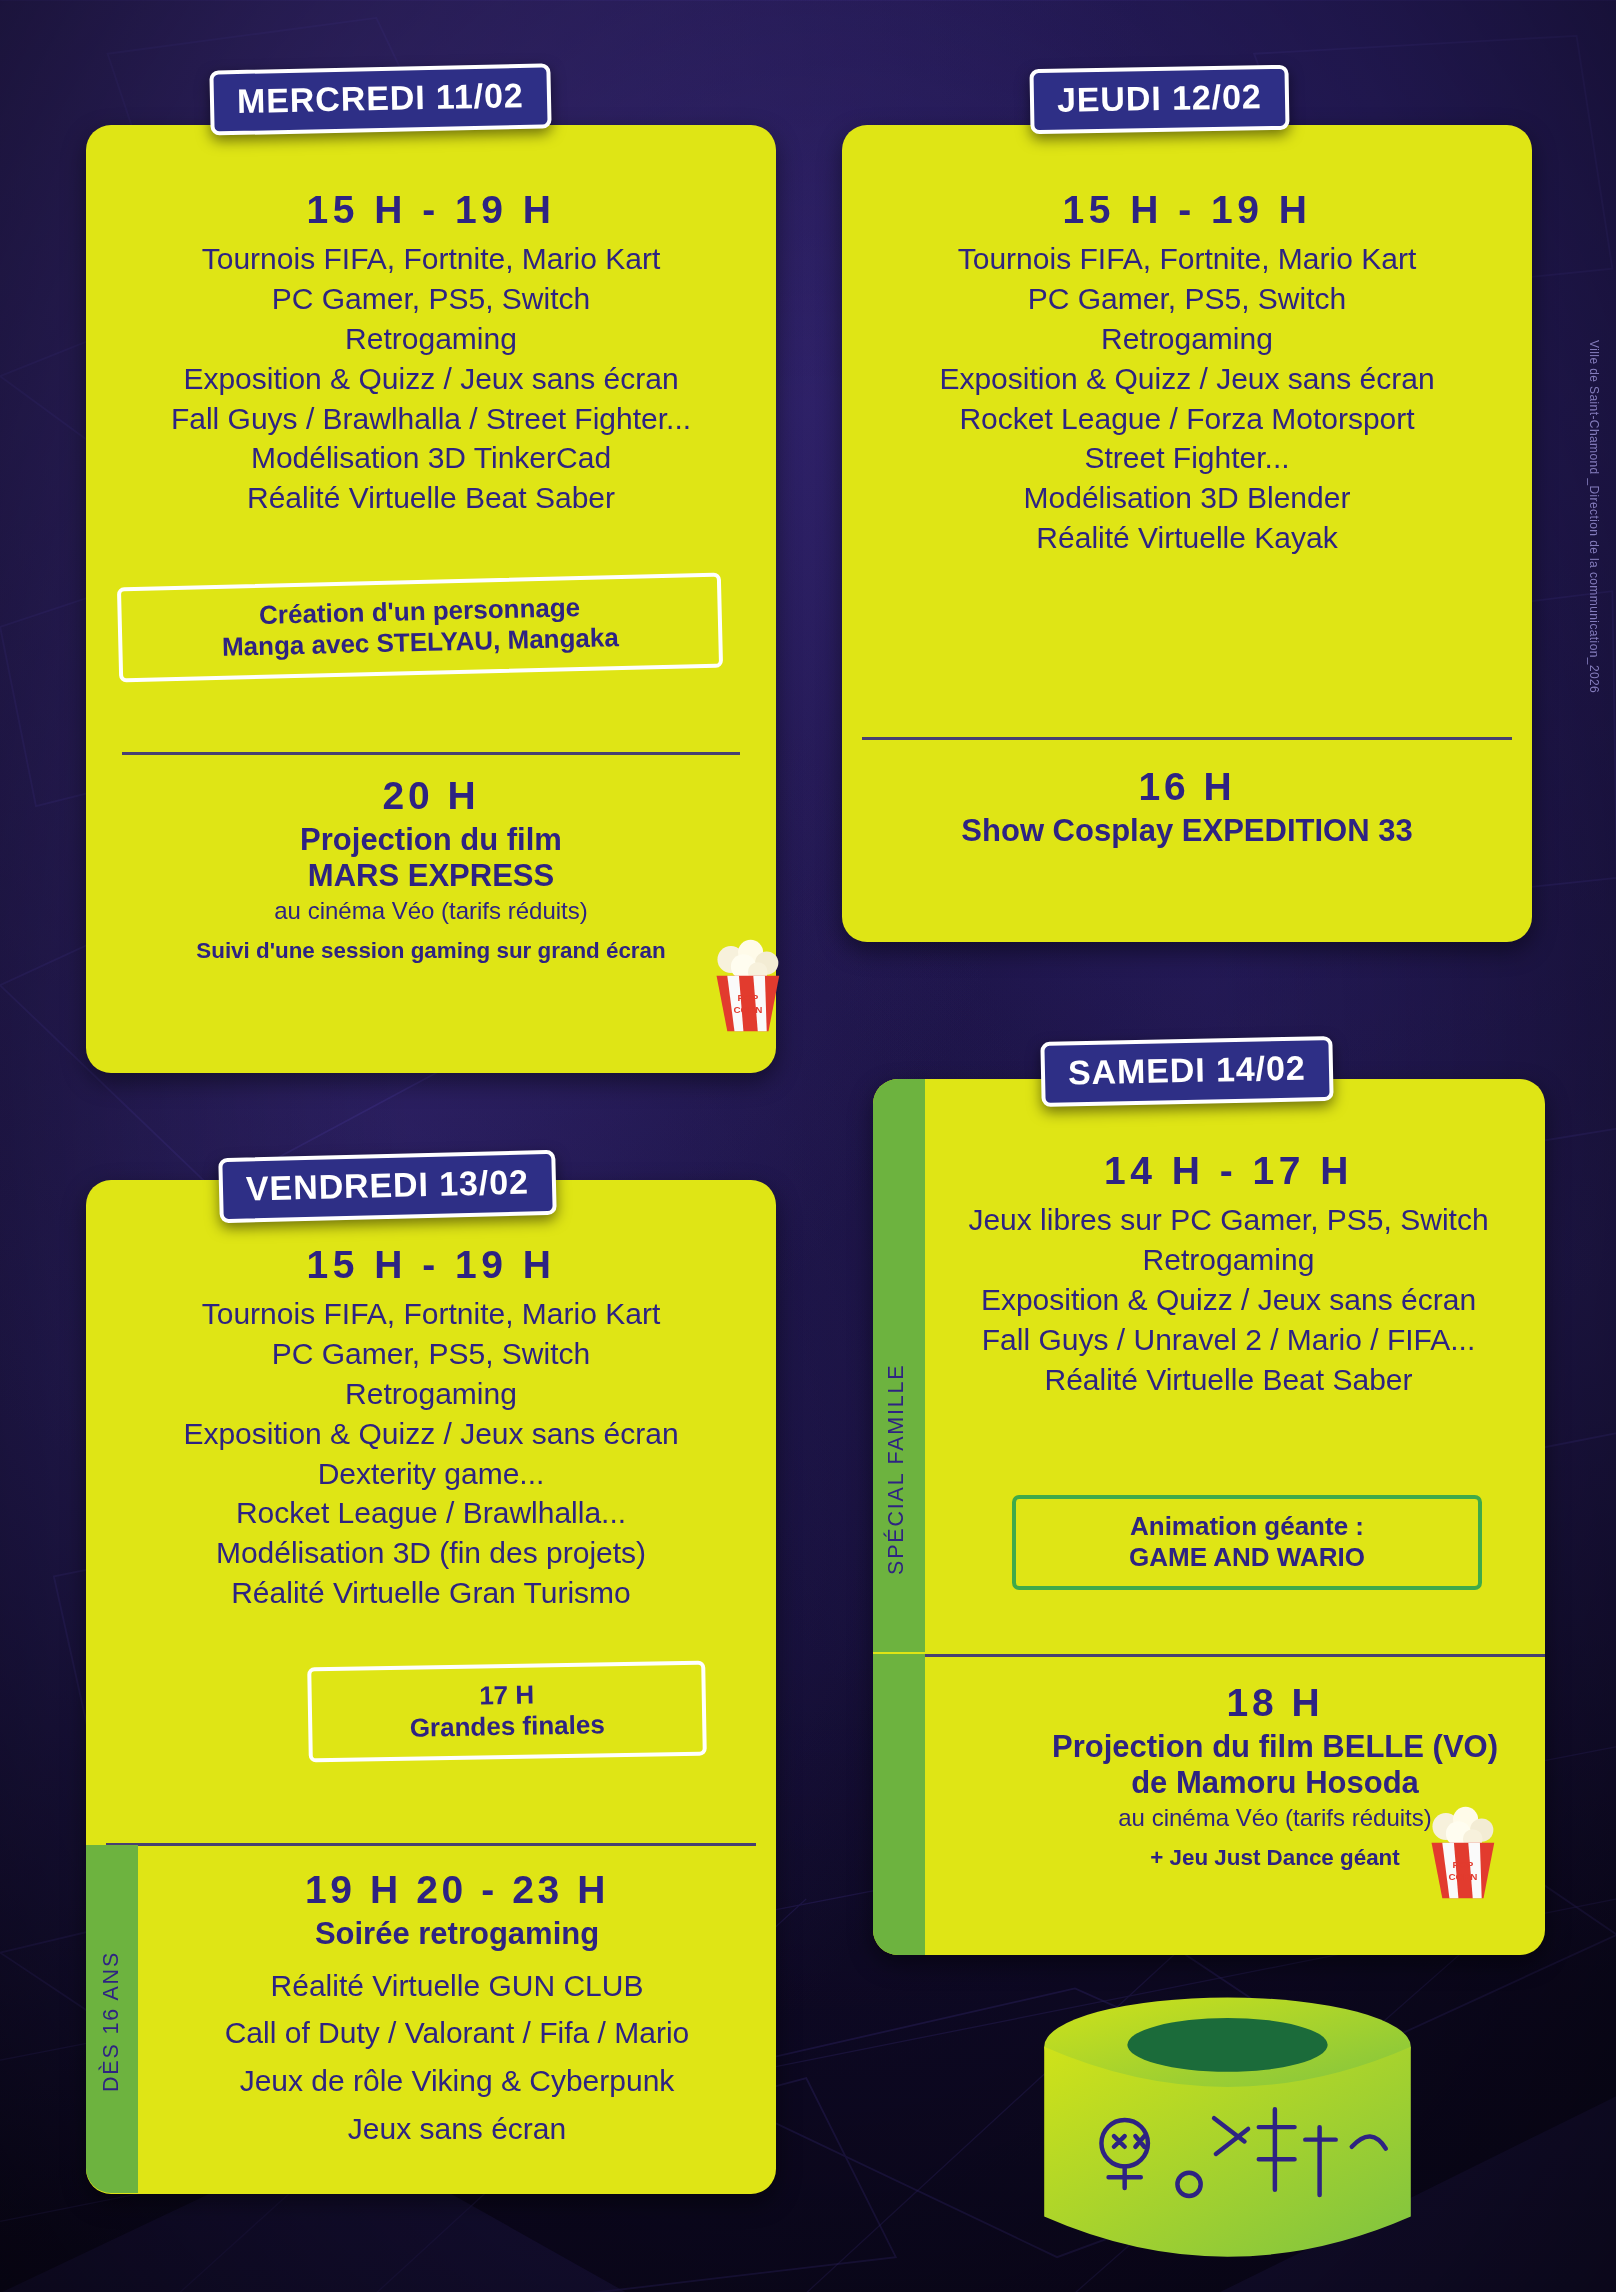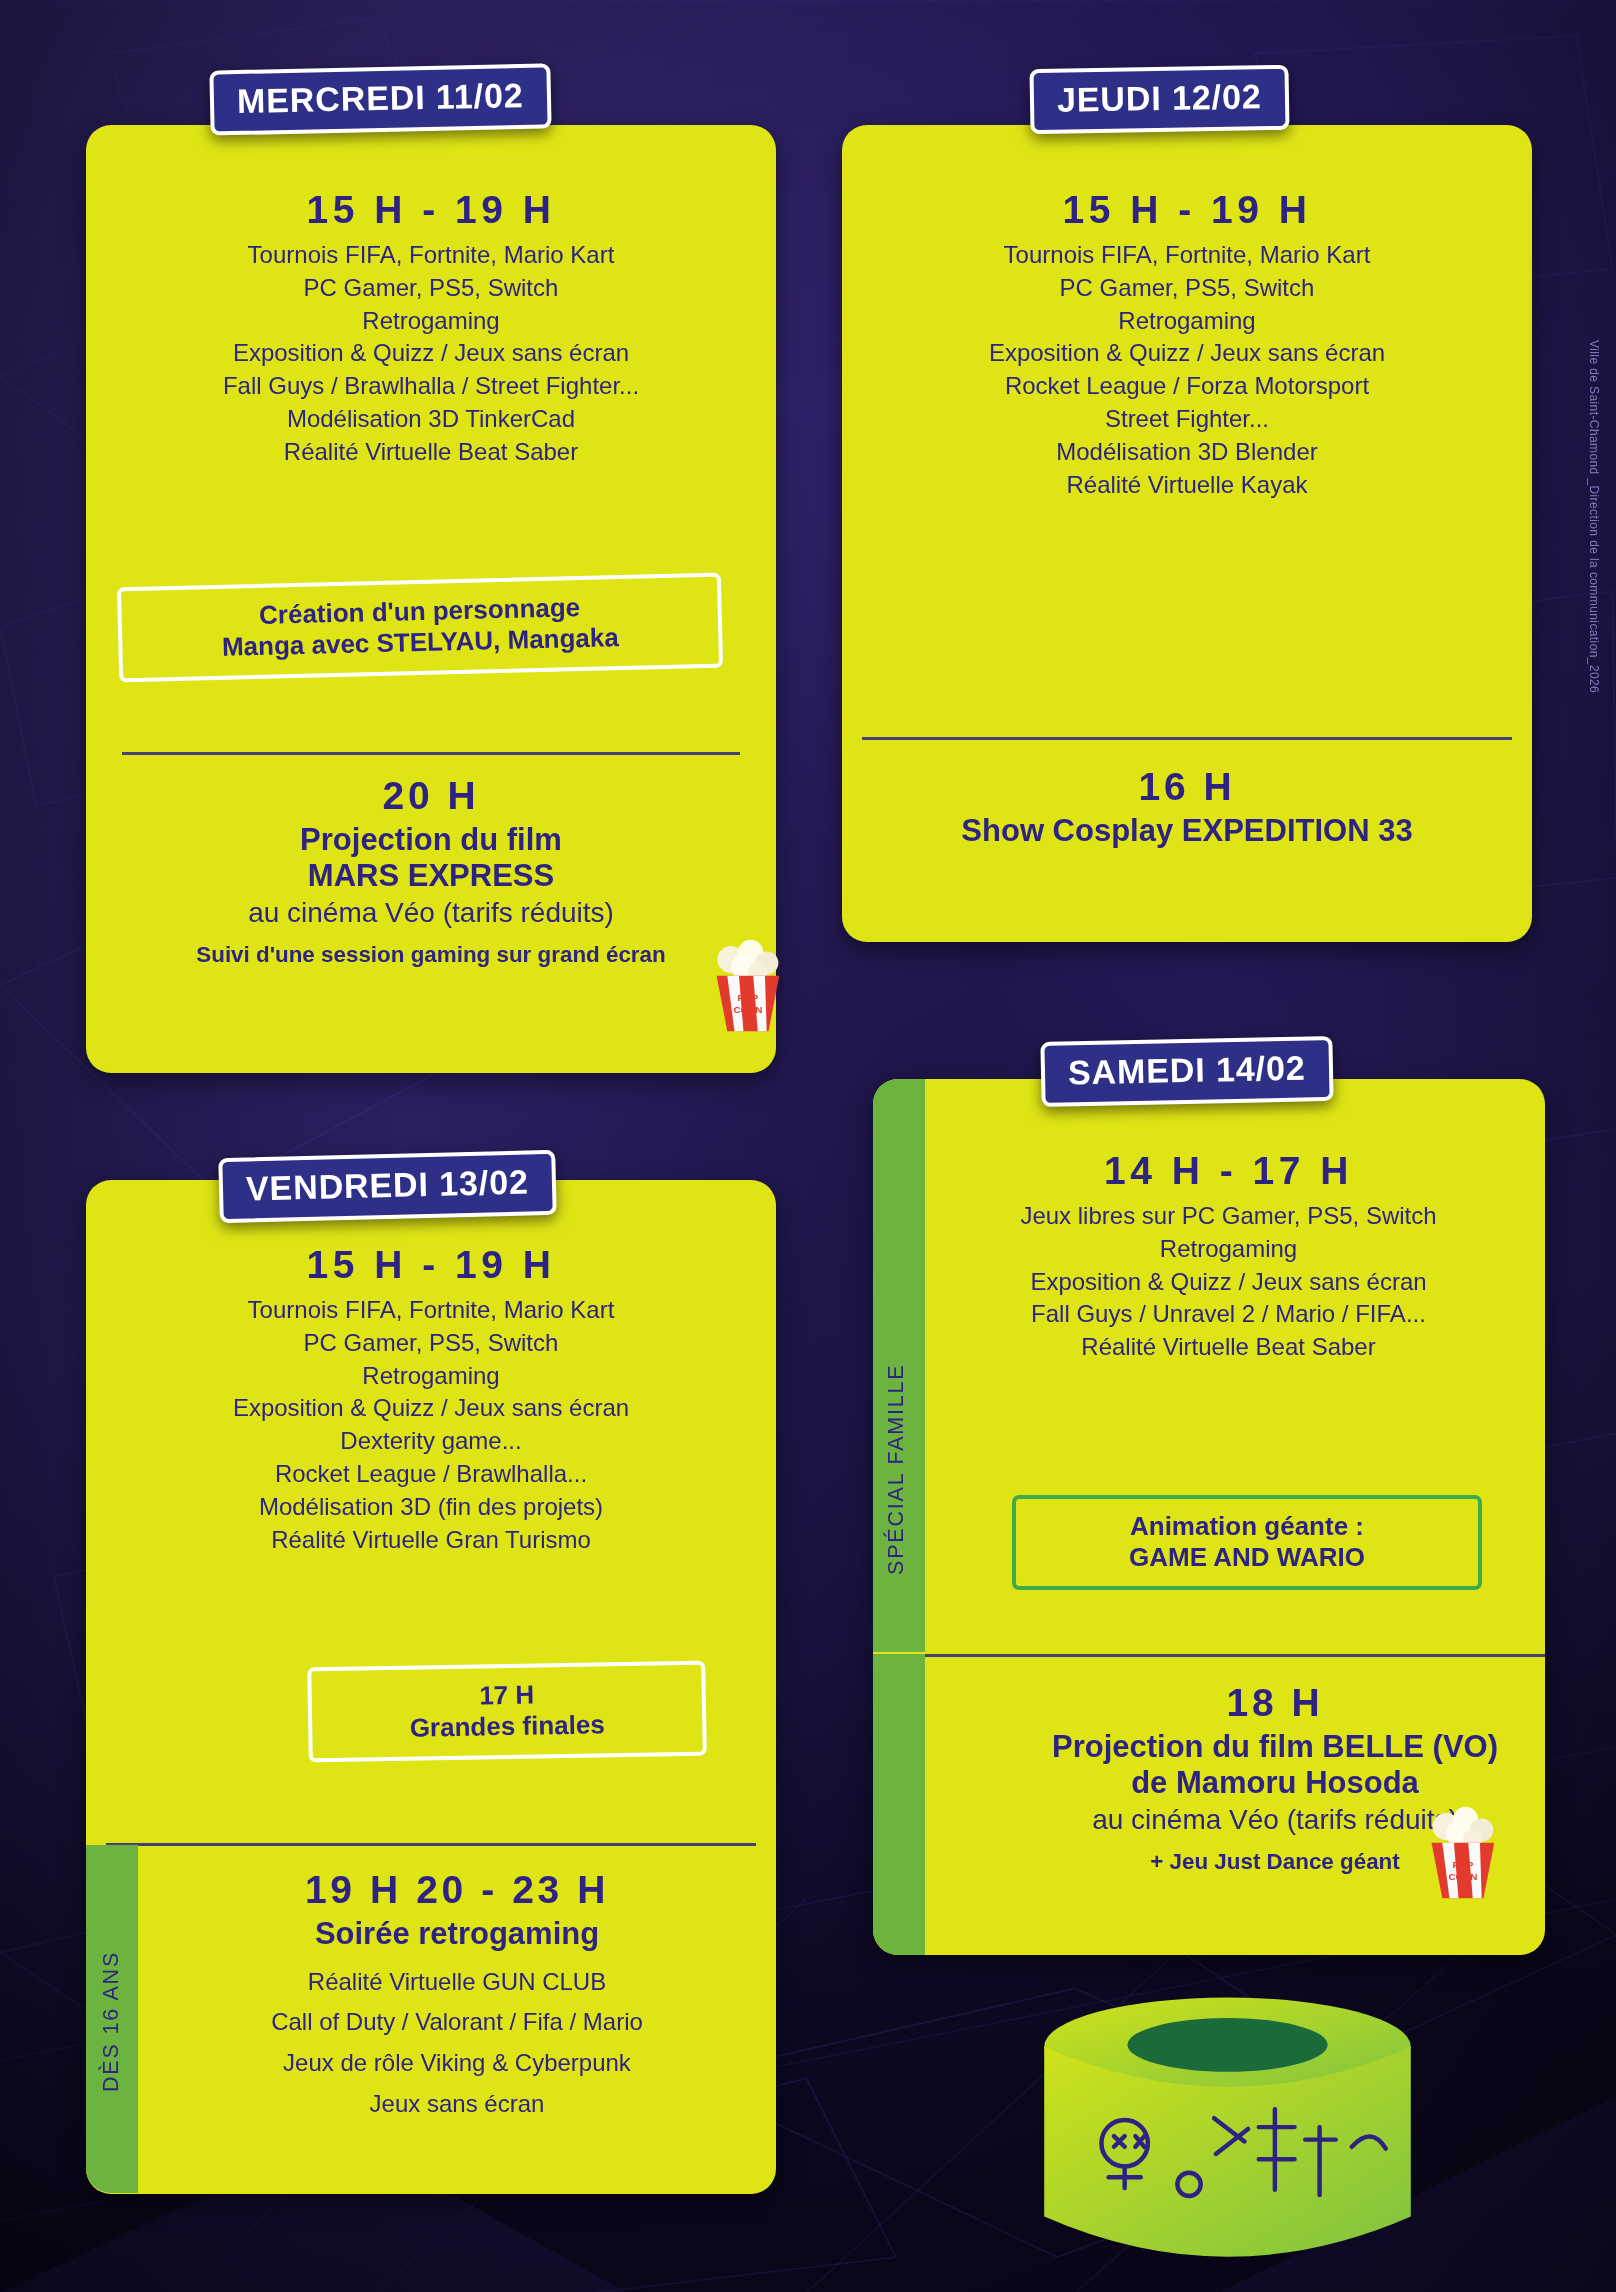--- a/index.html
+++ b/index.html
@@ -66,21 +66,21 @@
   .hour {
     text-align: center;
     font-weight: bold;
     font-size: 39px;
     letter-spacing: 4.5px;
     color: #2e2382;
     margin: 0 0 9px 0;
   }
   .lines {
     text-align: center;
-    font-size: 24px;
+    font-size: 30px;
     line-height: 1.18;
     color: #2e2382;
   }
   .lines div { margin: 4.5px 0; }
 
   
   .hl {
     border: 4.5px solid #ffffff;
     border-radius: 7.2px;
     text-align: center;
@@ -112,21 +112,21 @@
     margin-bottom: 3.6px;
   }
   .sub-title {
     text-align: center;
     font-weight: bold;
     font-size: 31px;
     line-height: 1.16;
   }
   .sub-note {
     text-align: center;
-    font-size: 28px;
+    font-size: 24px;
     margin-top: 3.6px;
   }
   .sub-foot {
     text-align: center;
     font-weight: bold;
     font-size: 22.4px;
     margin-top: 12.5px;
   }
 
   

